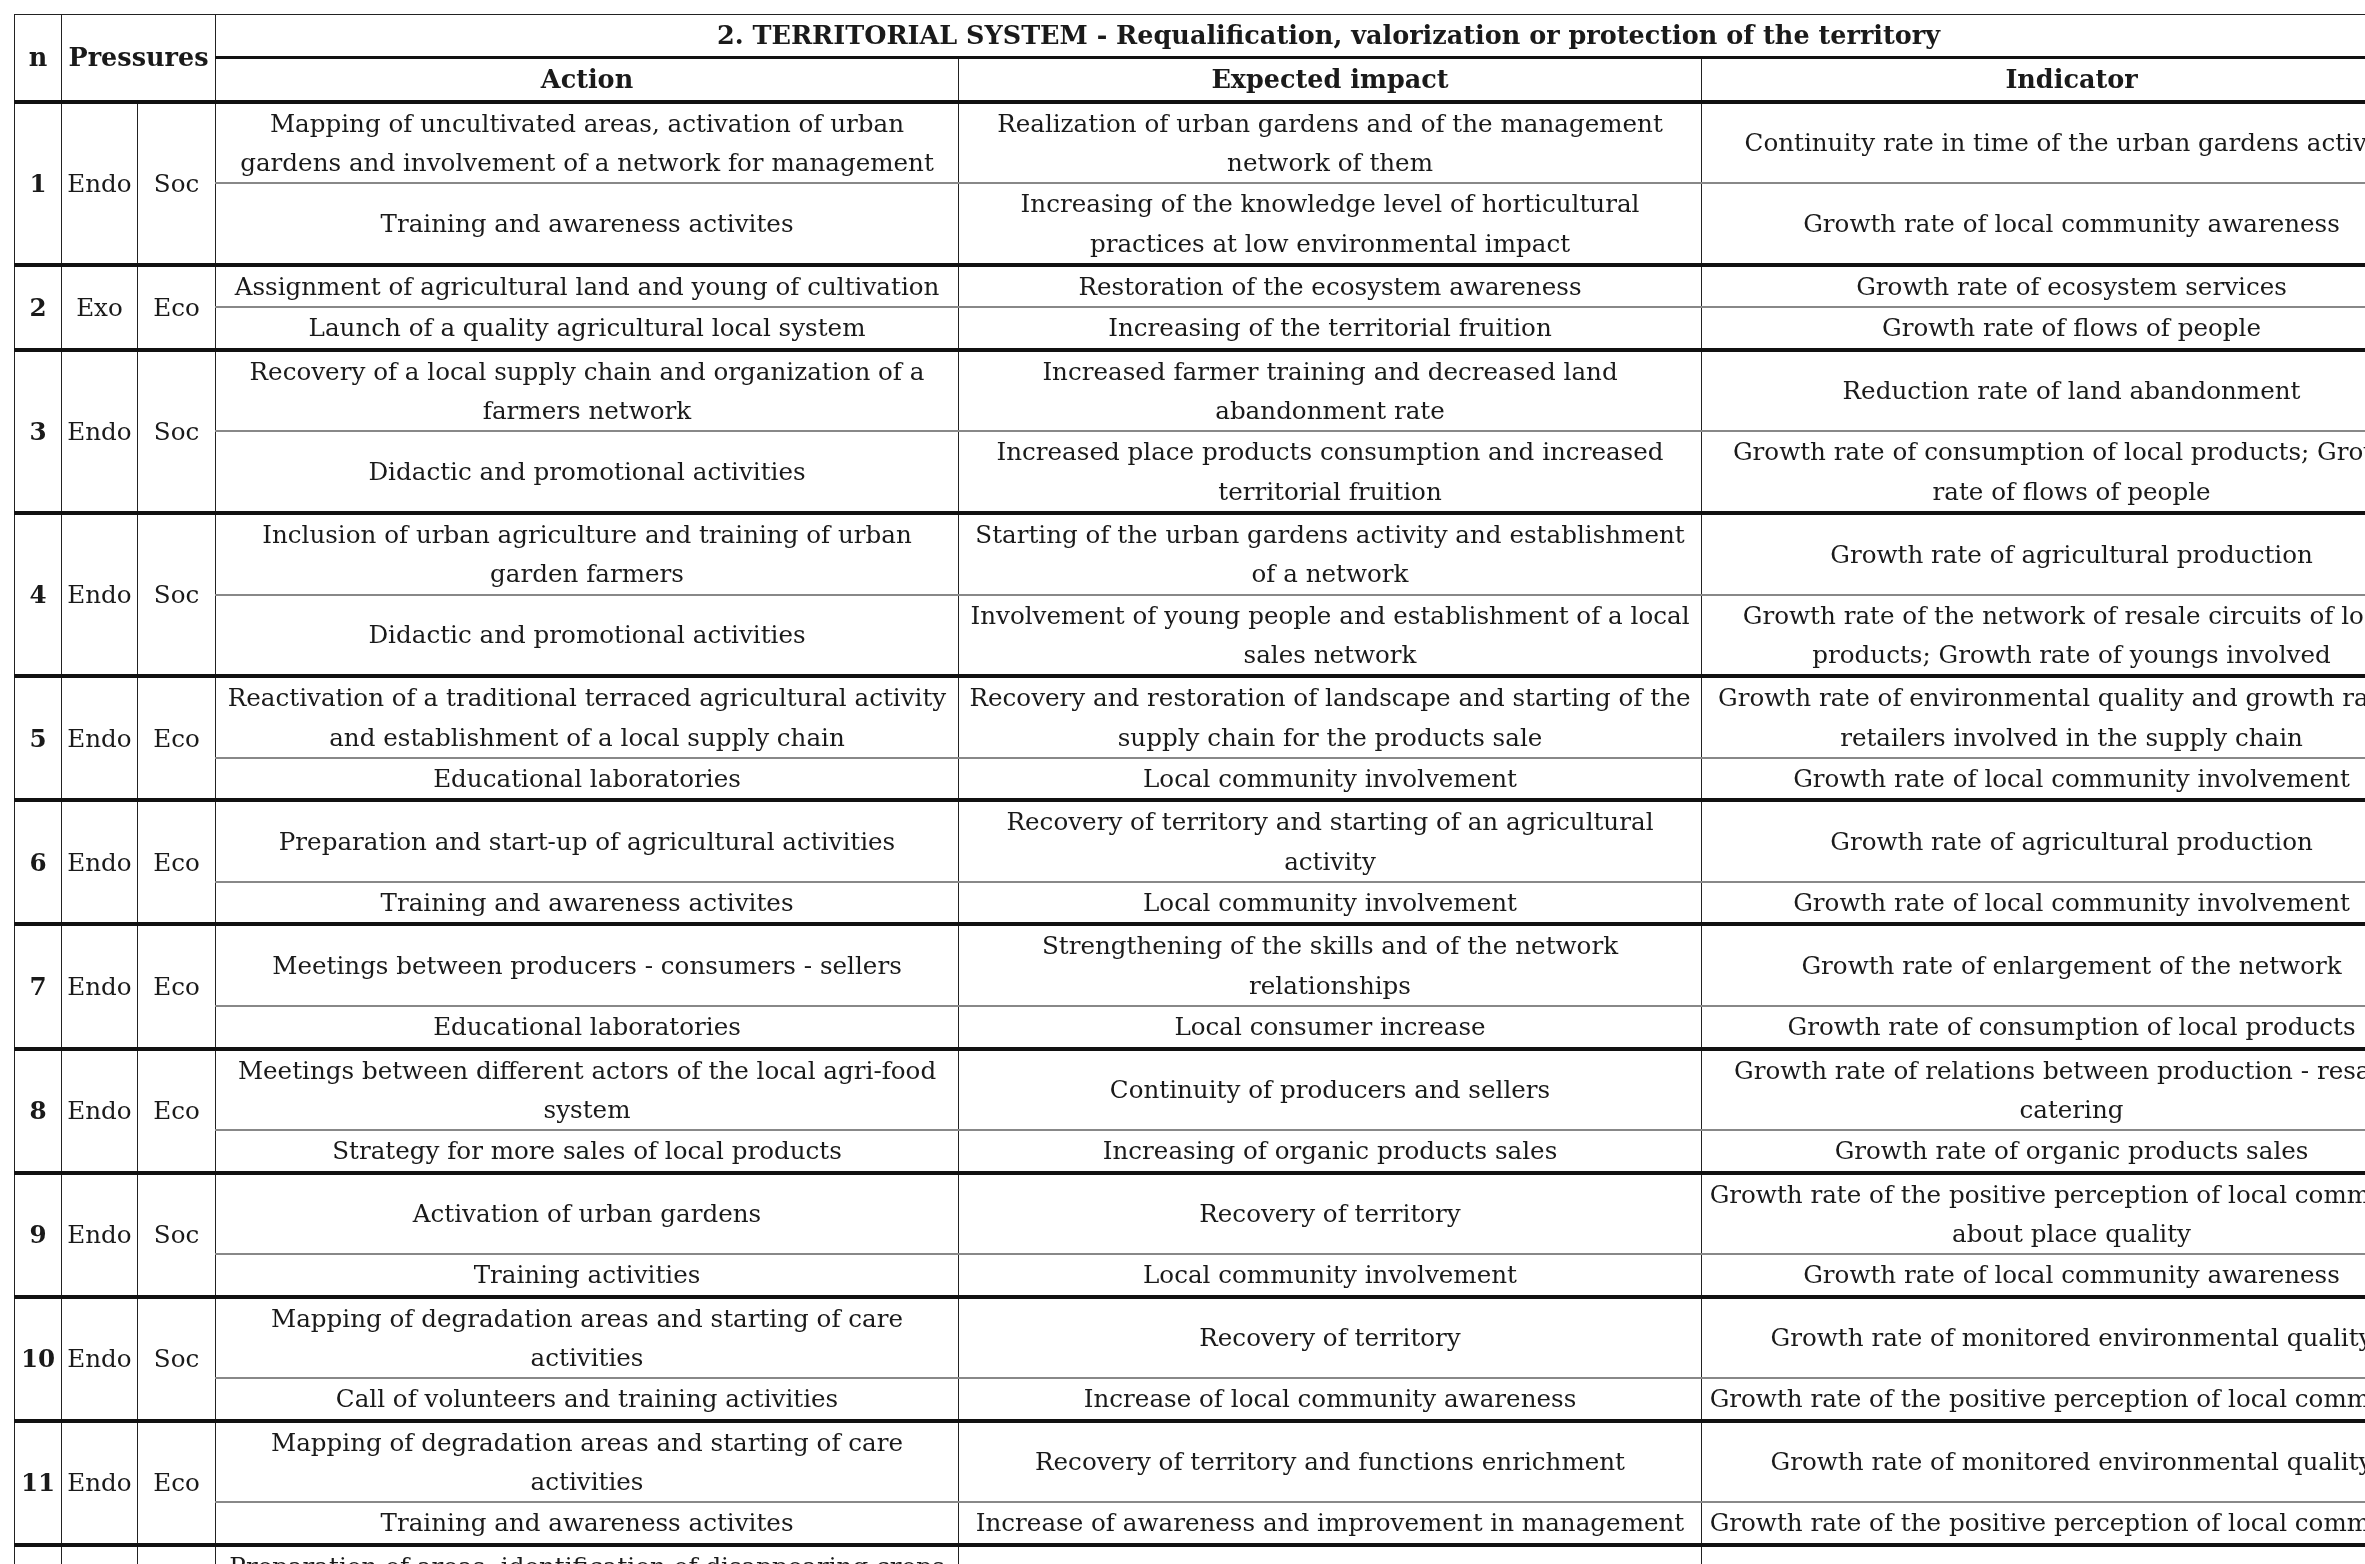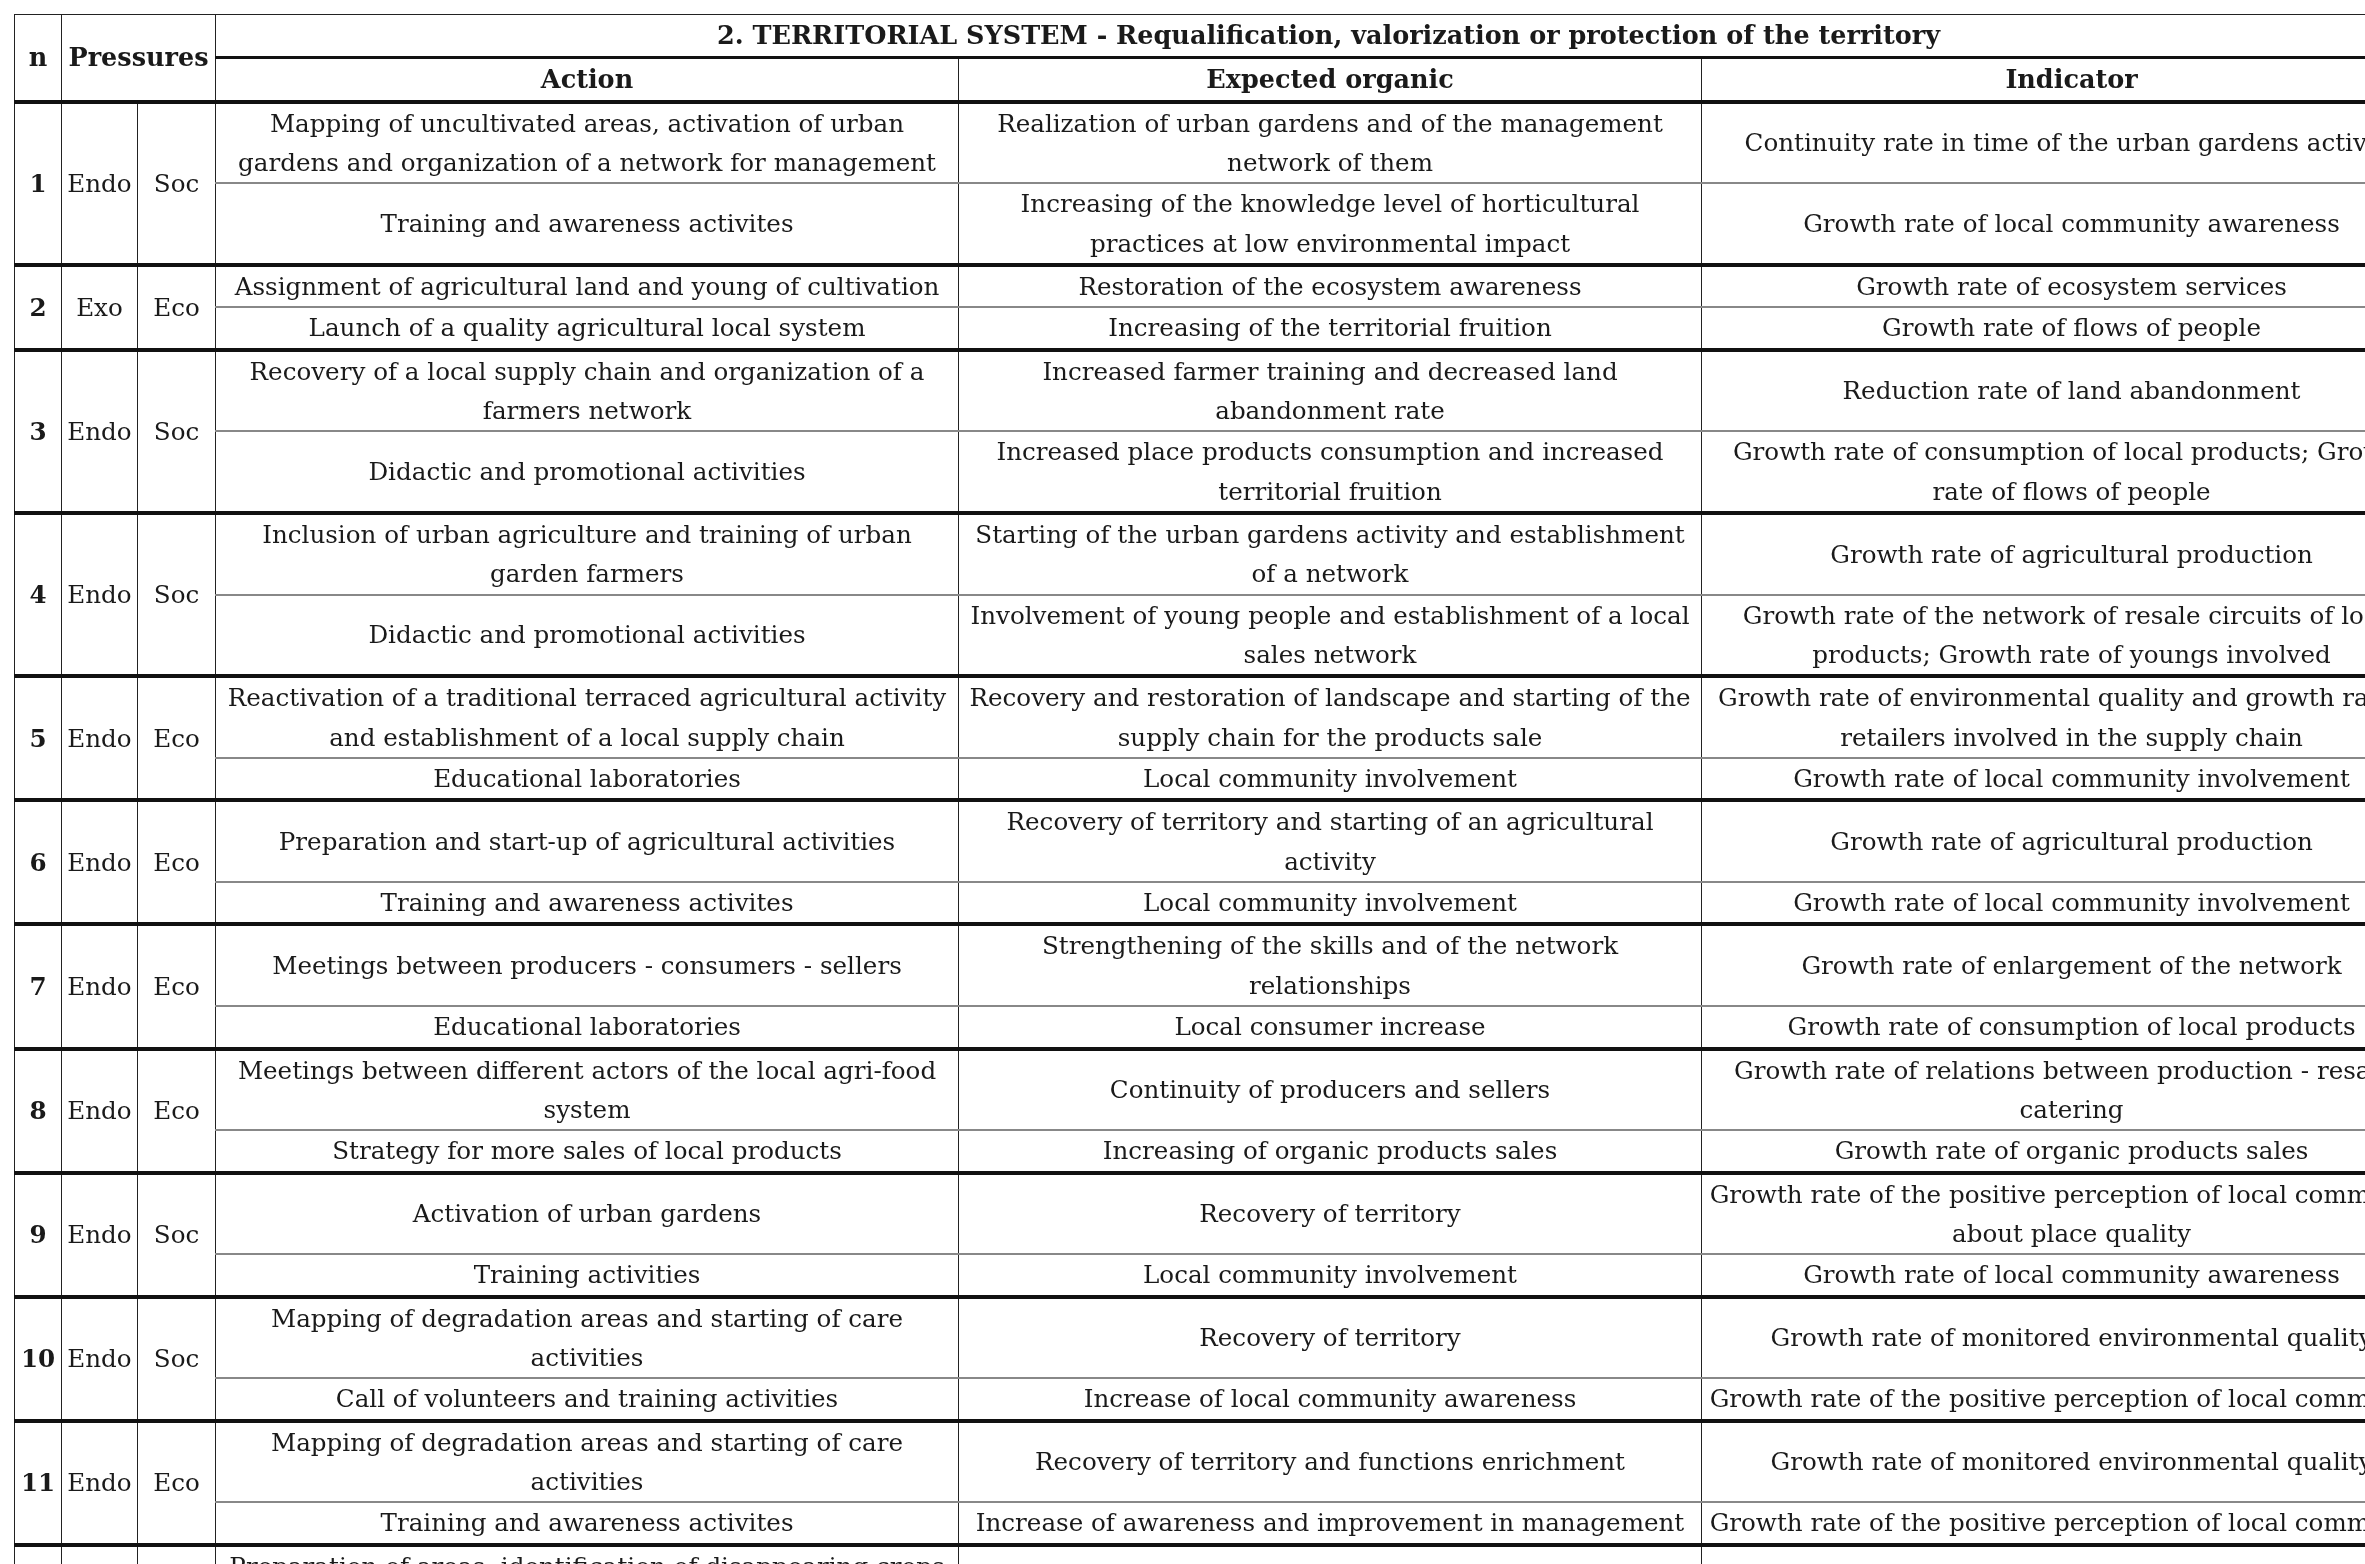--- a/index.html
+++ b/index.html
@@ -42,30 +42,30 @@
       <col style="width:740px">
     </colgroup>
     <thead>
       <tr class="top" style="height:38px">
         <th rowspan="2">n</th>
         <th rowspan="2" colspan="2">Pressures</th>
         <th colspan="3" class="title">2. TERRITORIAL SYSTEM - Requalification, valorization or protection of the territory</th>
       </tr>
       <tr class="sub" style="height:36px">
         <th>Action</th>
-        <th>Expected organic</th>
+        <th>Expected impact</th>
         <th>Indicator</th>
       </tr>
     </thead>
     <tbody id="tbody">
         <tr class="grp-start">
           <td rowspan="2" class="n">1</td>
           <td rowspan="2" class="">Endo</td>
           <td rowspan="2" class="">Soc</td>
-          <td class="act">Mapping of uncultivated areas, activation of urban gardens and organization of a network for management</td>
+          <td class="act">Mapping of uncultivated areas, activation of urban gardens and involvement of a network for management</td>
           <td class="imp">Realization of urban gardens and of the management network of them</td>
           <td class="ind">Continuity rate in time of the urban gardens activity</td>
         </tr>
         <tr>
           <td class="act sub-row">Training and awareness activites</td>
           <td class="imp sub-row">Increasing of the knowledge level of horticultural practices at low environmental impact</td>
           <td class="ind sub-row">Growth rate of local community awareness</td>
         </tr>
         <tr class="grp-start">
           <td rowspan="2" class="n">2</td>

